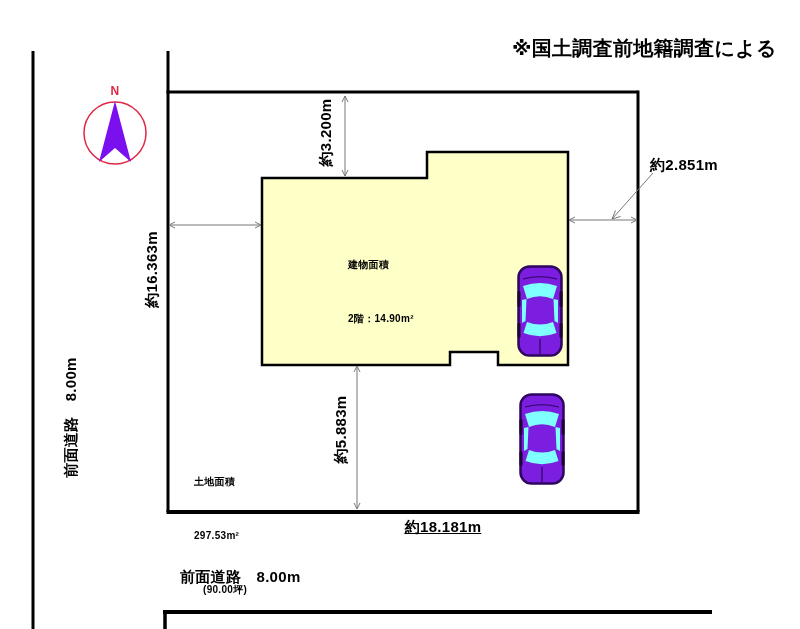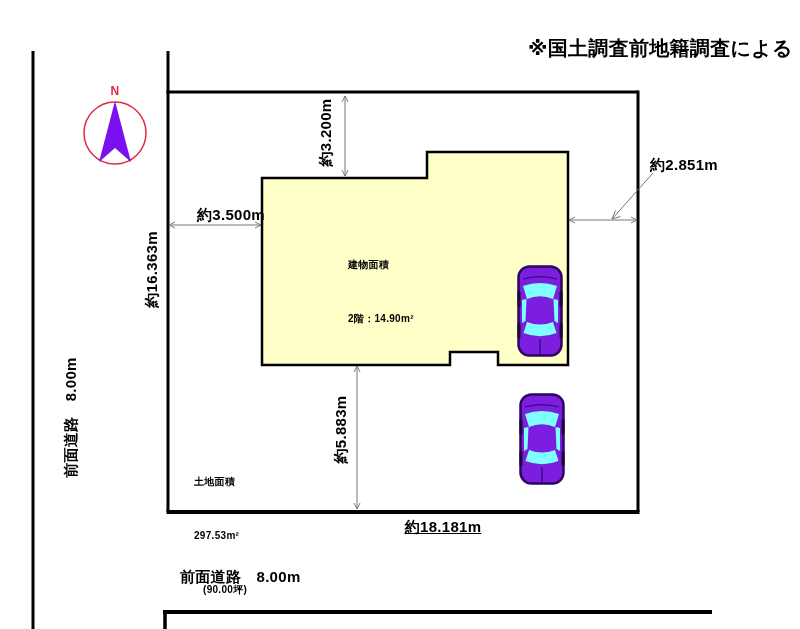--- a/index.html
+++ b/index.html
@@ -4,21 +4,21 @@
 <style>
   html,body{margin:0;padding:0;background:#fff;}
   #canvas{
     position:relative;width:800px;height:629px;background:#ffffff;overflow:hidden;
     font-family:"Liberation Sans","DejaVu Sans",sans-serif;color:#000;
   }
   #plan-svg{position:absolute;left:0;top:0;}
   .txt{position:absolute;white-space:pre;font-weight:600;letter-spacing:.3px;}
   .dim{font-size:15px;}
   .rot{transform:rotate(-90deg);transform-origin:center center;text-align:center;}
-  .note{font-size:20px;margin-left:16px;}
+  .note{font-size:20px;}
   .infoblock{font-size:10px;line-height:18px;}
   .indent{padding-left:9px;}
   .road{font-size:15px;}
   .north-n{font-size:12px;font-weight:bold;color:#e02845;text-align:center;}
 </style>
 </head>
 <body>
 
 <div id="canvas">
 
@@ -78,21 +78,20 @@
     <use href="#car-proto" x="517" y="265"></use>
     <use href="#car-proto" x="519" y="393"></use>
   </svg>
 
   <div class="txt note" style="left:512px;top:35px;">※国土調査前地籍調査による</div>
 
   <div class="txt north-n" style="left:107px;top:84px;width:16px;">N</div>
 
   <div class="txt dim rot" style="left:281px;top:123px;width:90px;">約3.200m</div>
 
-  <div class="txt dim" style="left:176px;top:206px;width:110px;text-align:center;">約3.500m</div>
 
   <div class="txt dim rot" style="left:102px;top:260px;width:100px;">約16.363m</div>
 
   <div class="txt dim" style="left:650px;top:156px;">約2.851m</div>
 
   <div class="txt dim rot" style="left:291px;top:420px;width:100px;">約5.883m</div>
 
   <div class="txt dim" style="left:393px;top:518px;width:100px;text-align:center;text-decoration:underline;">約18.181m</div>
 
   <div class="txt infoblock" style="left:348px;top:220px;">

